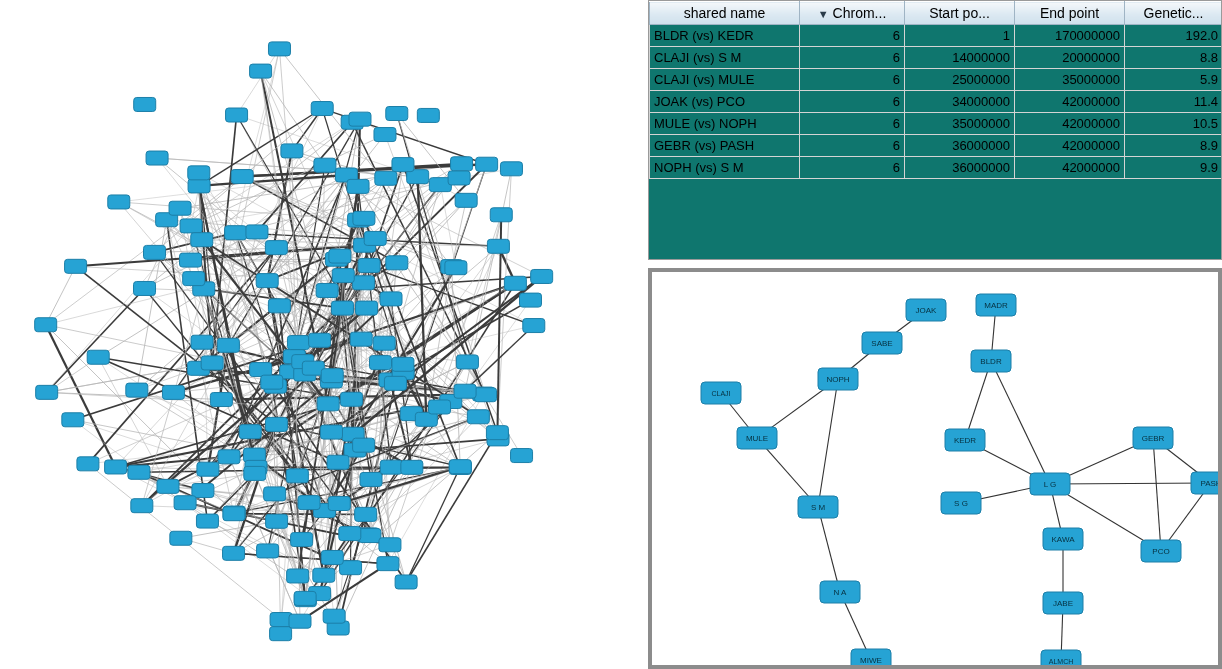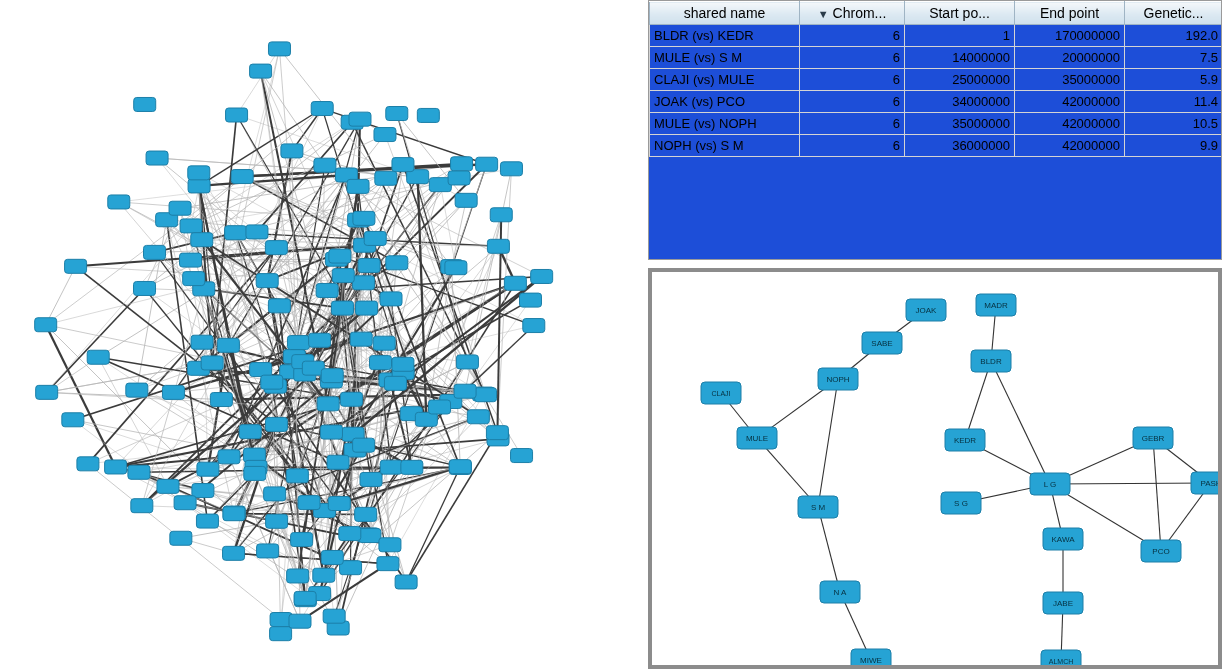--- a/index.html
+++ b/index.html
@@ -26,21 +26,21 @@
   }
   #main-network svg { display: block; }
 
   
   #table-panel {
     position: absolute;
     left: 648px;
     top: 0px;
     width: 574px;
     height: 260px;
-    background: #1d4ed8;
+    background: #0f766e;
     border: 1px solid #9a9a9a;
     box-sizing: border-box;
     overflow: hidden;
   }
   #results-table {
     border-collapse: collapse;
     width: 100%;
     font-size: 13.5px;
     color: #000000;
     table-layout: fixed;
@@ -1158,25 +1158,25 @@
     </thead>
     <tbody id="table-body">
         <tr>
           <td class="c-name">BLDR (vs) KEDR</td>
           <td class="c-num">6</td>
           <td class="c-num">1</td>
           <td class="c-num">170000000</td>
           <td class="c-num">192.0</td>
         </tr>
         <tr>
-          <td class="c-name">MULE (vs) S M</td>
+          <td class="c-name">CLAJI (vs) S M</td>
           <td class="c-num">6</td>
           <td class="c-num">14000000</td>
           <td class="c-num">20000000</td>
-          <td class="c-num">7.5</td>
+          <td class="c-num">8.8</td>
         </tr>
         <tr>
           <td class="c-name">CLAJI (vs) MULE</td>
           <td class="c-num">6</td>
           <td class="c-num">25000000</td>
           <td class="c-num">35000000</td>
           <td class="c-num">5.9</td>
         </tr>
         <tr>
           <td class="c-name">JOAK (vs) PCO</td>
@@ -1184,20 +1184,27 @@
           <td class="c-num">34000000</td>
           <td class="c-num">42000000</td>
           <td class="c-num">11.4</td>
         </tr>
         <tr>
           <td class="c-name">MULE (vs) NOPH</td>
           <td class="c-num">6</td>
           <td class="c-num">35000000</td>
           <td class="c-num">42000000</td>
           <td class="c-num">10.5</td>
+        </tr>
+        <tr>
+          <td class="c-name">GEBR (vs) PASH</td>
+          <td class="c-num">6</td>
+          <td class="c-num">36000000</td>
+          <td class="c-num">42000000</td>
+          <td class="c-num">8.9</td>
         </tr>
         <tr>
           <td class="c-name">NOPH (vs) S M</td>
           <td class="c-num">6</td>
           <td class="c-num">36000000</td>
           <td class="c-num">42000000</td>
           <td class="c-num">9.9</td>
         </tr>
       </tbody>
   </table>

